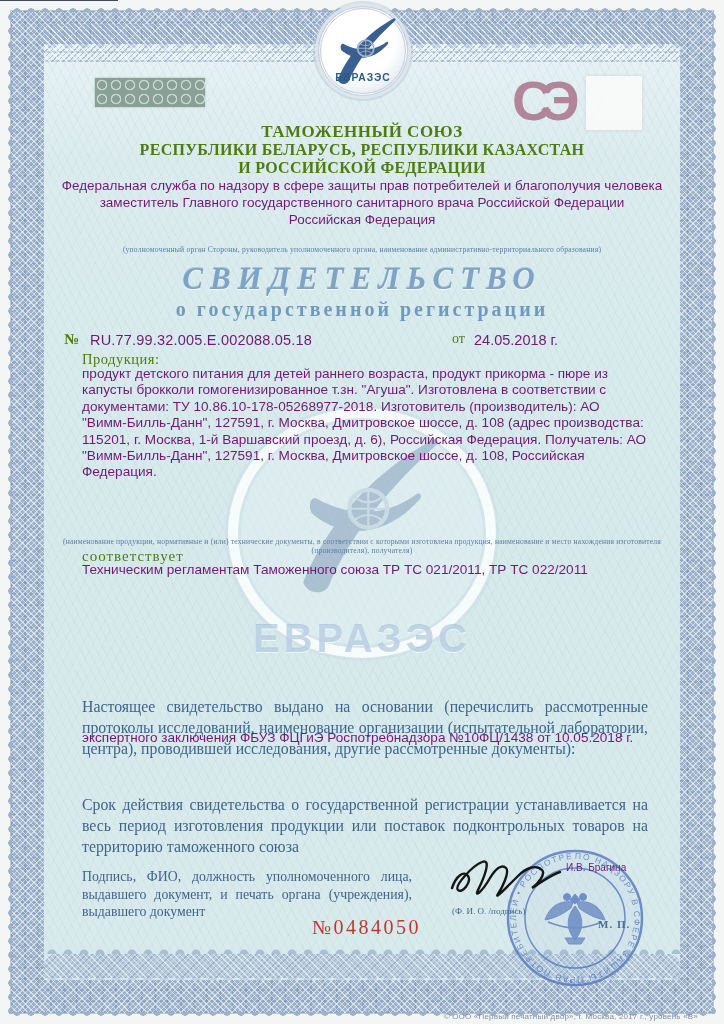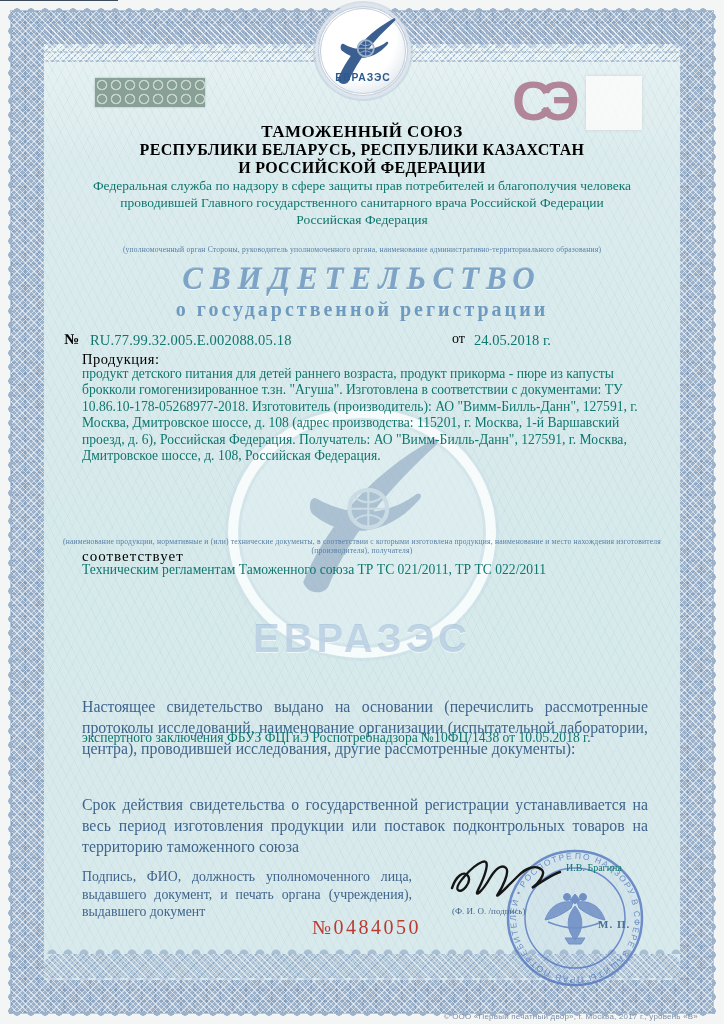--- a/index.html
+++ b/index.html
@@ -64,23 +64,23 @@
     background-image:radial-gradient(circle 6px at 7px 7px, transparent 3.6px, rgba(235,243,238,.65) 4px 5px, transparent 5.6px);
     background-size:14px 14px;box-shadow:0 0 2px rgba(90,110,100,.4);}
 
   
   .se-mark{position:absolute;left:512px;top:68px;z-index:3;color:#aa7389;
     font-family:"Liberation Sans",sans-serif;font-weight:bold;font-size:56px;letter-spacing:-12px;opacity:.85;}
   .white-label{position:absolute;left:586px;top:76px;width:56px;height:54px;z-index:3;
     background:rgba(252,250,250,.85);box-shadow:0 0 3px rgba(200,190,195,.6);}
 
   
-  .c-blue{color:#000000;}
+  .c-blue{color:#4d7c0f;}
   .serif-bold{font-family:"Liberation Serif",serif;font-weight:bold;}
-  .sans{font-family:Liberation Serif, serif;color:#0f766e;}
+  .sans{font-family:Liberation Sans, sans-serif;color:#701a75;}
   .centered{position:absolute;left:60px;right:60px;text-align:center;z-index:2;}
 
   .union-l1{top:122px;font-size:17px;letter-spacing:.5px;}
   .union-l2{top:141px;font-size:16px;letter-spacing:.3px;}
   .union-l3{top:159px;font-size:16px;letter-spacing:.3px;}
   .auth-l1{top:178px;font-size:13.5px;}
   .auth-l2{top:195px;font-size:13.5px;}
   .auth-l3{top:212px;font-size:13.5px;}
   .caption{font-size:7.6px;color:#577fa5;letter-spacing:.2px;}
   .cap1{top:245px;}
@@ -173,21 +173,21 @@
   </div>
 
   <div class="holo-patch"></div>
   <div class="se-mark">СЭ</div>
   <div class="white-label"></div>
 
   <div class="centered serif-bold c-blue union-l1">ТАМОЖЕННЫЙ СОЮЗ</div>
   <div class="centered serif-bold c-blue union-l2">РЕСПУБЛИКИ БЕЛАРУСЬ, РЕСПУБЛИКИ КАЗАХСТАН</div>
   <div class="centered serif-bold c-blue union-l3">И РОССИЙСКОЙ ФЕДЕРАЦИИ</div>
   <div class="centered sans auth-l1">Федеральная служба по надзору в сфере защиты прав потребителей и благополучия человека</div>
-  <div class="centered sans auth-l2">проводившей Главного государственного санитарного врача Российской Федерации</div>
+  <div class="centered sans auth-l2">заместитель Главного государственного санитарного врача Российской Федерации</div>
   <div class="centered sans auth-l3">Российская Федерация</div>
   <div class="centered caption cap1">(уполномоченный орган Стороны, руководитель уполномоченного органа, наименование административно-территориального образования)</div>
 
   <div class="centered doc-title">СВИДЕТЕЛЬСТВО</div>
   <div class="centered doc-subtitle">о государственной регистрации</div>
 
   <div class="abs serif-bold c-blue num-label">№</div>
   <div class="abs sans num-value">RU.77.99.32.005.Е.002088.05.18</div>
   <div class="abs c-blue date-label">от</div>
   <div class="abs sans date-value">24.05.2018 г.</div>

